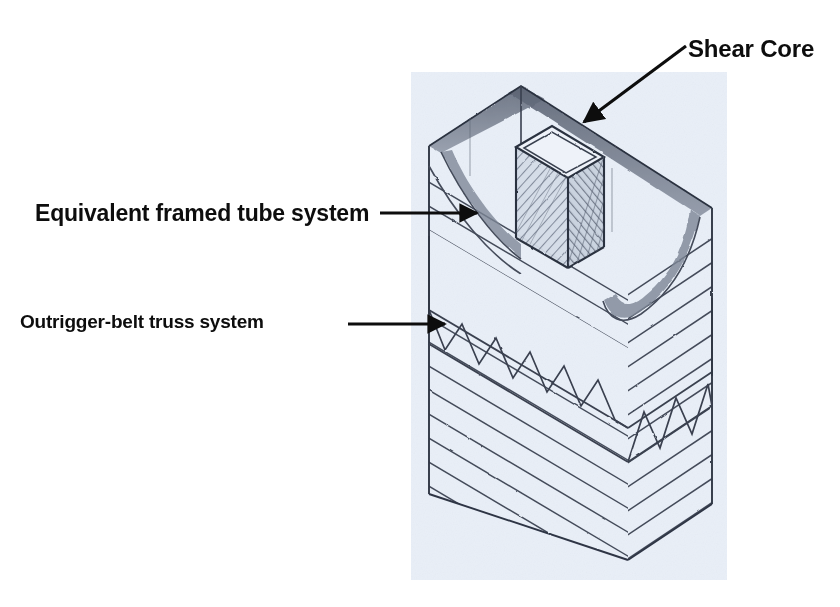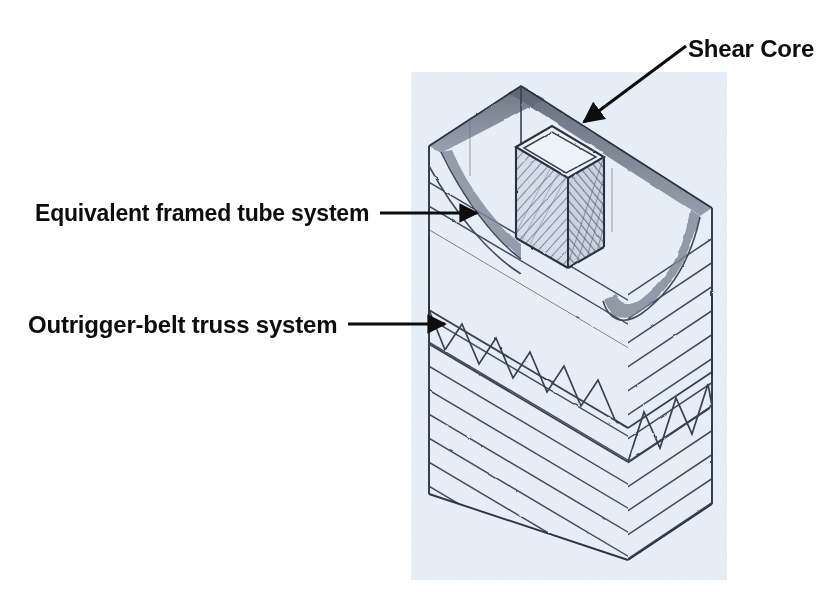--- a/index.html
+++ b/index.html
@@ -32,23 +32,23 @@
     left: 688px;
     top: 35px;
     font-size: 24px;
   }
   #label-framed-tube {
     left: 35px;
     top: 200px;
     font-size: 23px;
   }
   #label-outrigger {
-    left: 28px;
+    left: 20px;
     top: 311px;
-    font-size: 24px;
+    font-size: 19px;
   }
   #photo-svg, #anno-svg {
     position: absolute;
     left: 0; top: 0;
   }
 </style>
 </head>
 <body>
 
 <div id="stage">

